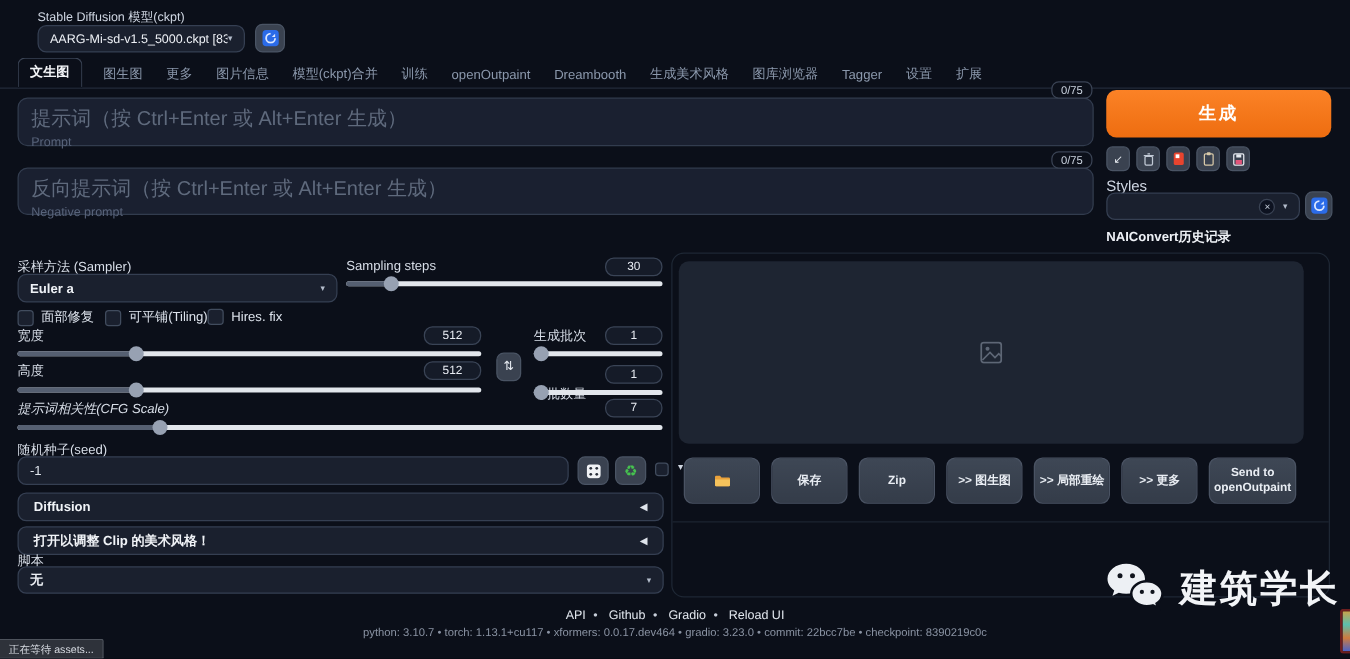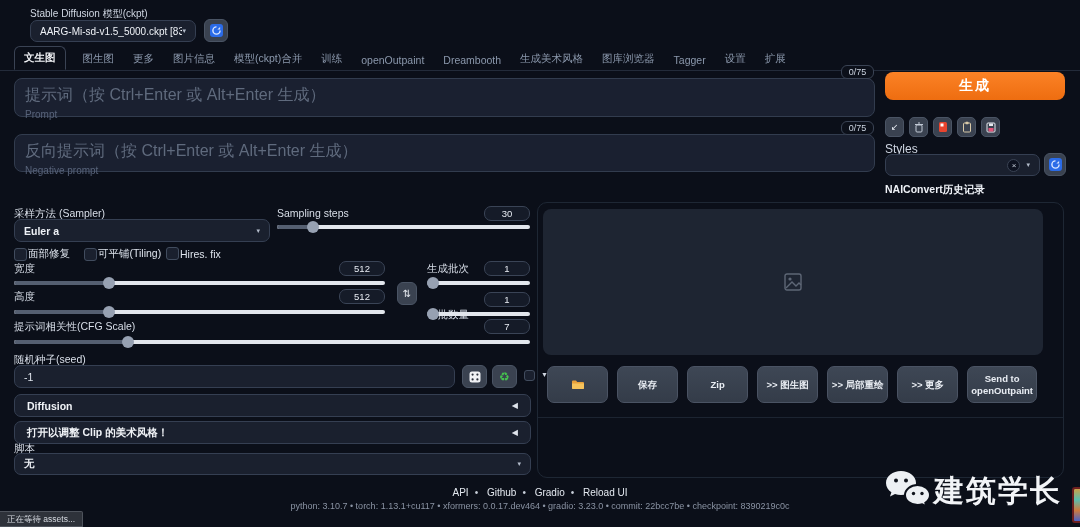--- a/index.html
+++ b/index.html
@@ -32,30 +32,30 @@
   .counter { position:absolute; left:841px; width:33px; height:14px; background:#0c101a; border:1px solid #3a4354;
              border-radius:6px; font-size:9px; color:#ccd4e0; text-align:center; line-height:13px; z-index:3; }
 
   
   .slider { position:absolute; height:12px; cursor:pointer; }
   .slider .track { position:absolute; left:0; right:0; top:4px; height:4px; background:#e2e6ec; border-radius:3px; }
   .slider .fill { position:absolute; left:0; top:4px; height:4px; background:#555f71; border-radius:3px 0 0 3px; }
   .slider .knob { position:absolute; top:0; width:12px; height:12px; border-radius:50%; background:#97a1b2; }
 
   .checkbox { width:13px; height:13px; background:#1a202e; border:1px solid #414c5e; border-radius:3px; cursor:pointer; }
-  .cbrow { position:absolute; display:flex; align-items:center; gap:1px; }
+  .cbrow { position:absolute; display:flex; align-items:center; gap:6px; }
   .cbrow span { font-size:10.5px; color:#dde3ec; }
 
   .accordion { position:absolute; left:14px; width:517px; height:23px; background:#1a202e; border:1px solid #353f52;
                border-radius:7px; display:flex; align-items:center; padding:0 12px; color:#f0f3f7;
                font-size:10.5px; font-weight:700; cursor:pointer; }
   .accordion .arr { margin-left:auto; font-size:8px; color:#dfe4ec; }
 
   
-  .gen-btn { position:absolute; left:885px; top:72px; width:180px; height:28px; border-radius:8px;
+  .gen-btn { position:absolute; left:885px; top:72px; width:180px; height:38px; border-radius:8px;
              background:linear-gradient(180deg,#fb8226,#ee6d10); color:#fff; font-size:14px; font-weight:700;
              display:flex; align-items:center; justify-content:center; cursor:pointer; letter-spacing:2px; }
   .tools { position:absolute; left:885px; top:117px; display:flex; gap:5px; }
   .tool { width:19px; height:20px; background:#3a4250; border:1px solid #4a5464; border-radius:5px;
           display:flex; align-items:center; justify-content:center; cursor:pointer; font-size:9px; color:#e8ecf2; }
   .blue-ic { width:13px; height:13px; background:#2b6be8; border-radius:3px; display:flex; align-items:center; justify-content:center; }
 
   
   .right-group { position:absolute; left:537px; top:202px; width:527px; height:276px;
                  border:1px solid #1e2734; border-radius:10px; }
@@ -69,21 +69,21 @@
 
   
   .footer-links { position:absolute; left:0; top:487px; width:1080px; text-align:center; font-size:10px; color:#e3e8ef; }
   .footer-links span { margin:0 3px; cursor:pointer; }
   .footer-links .sep { cursor:default; color:#c7ced9; }
   .footer-vers { position:absolute; left:0; top:501px; width:1080px; text-align:center; font-size:9px; color:#8a93a3; }
 
   .statusbar { position:absolute; left:0; top:511px; height:16px; background:#2e323a; border:1px solid #4e535c;
                border-left:none; font-size:8.5px; color:#d6dae1; line-height:14px; padding:0 7px; border-radius:0 2px 0 0; }
 
-  .watermark { position:absolute; left:884px; top:449px; display:flex; align-items:center; gap:2px;margin-top:20px; }
+  .watermark { position:absolute; left:884px; top:449px; display:flex; align-items:center; gap:12px; }
   .wm-text { font-size:30px; font-weight:700; color:#f2f4f7; letter-spacing:2px; }
 
   .edge-widget { position:absolute; left:1072px; top:487px; width:8px; height:36px;
                  border:2px solid #6e1f1f; border-right:none; border-radius:3px 0 0 3px;
                  background:linear-gradient(180deg,#caa24a,#5bbfae,#cf7b3e,#4a64c8); }
 </style>
 </head>
 <body>
 
 <div class="screen">
@@ -236,21 +236,21 @@
   </div>
 
   <div class="lbl" style="left:427px; top:308px;text-align:right;">每批数量</div>
   <div class="valbox" style="left:484px; top:292px;">1</div>
   <div class="slider" style="left:427px; top:308px; width:103px;">
     <div class="track"></div>
       <div class="fill" style="width:3%;"></div>
       <div class="knob" style="left:0%;"></div>
   </div>
 
-  <div class="lbl" style="left:14px; top:320px;">提示词相关性(CFG Scale)</div>
+  <div class="lbl" style="left:14px; top:320px;font-style:italic;">提示词相关性(CFG Scale)</div>
   <div class="valbox" style="left:484px; top:319px;">7</div>
   <div class="slider" style="left:14px; top:336px; width:516px;">
     <div class="track"></div>
       <div class="fill" style="width:22%;"></div>
       <div class="knob" style="left:21%;"></div>
   </div>
 
   <div class="lbl" style="left:14px; top:353px;">随机种子(seed)</div>
   <input class="ibox" style="position: absolute; left: 14px; top: 365px; width: 441px; height: 23px; color: rgb(223, 228, 236); font-size: 10.5px; padding: 0px 9px; outline: none; font-family: inherit;" value="-1">
   <div class="btn-sm" style="left:462px; top:365px; width:25px; height:23px;">

